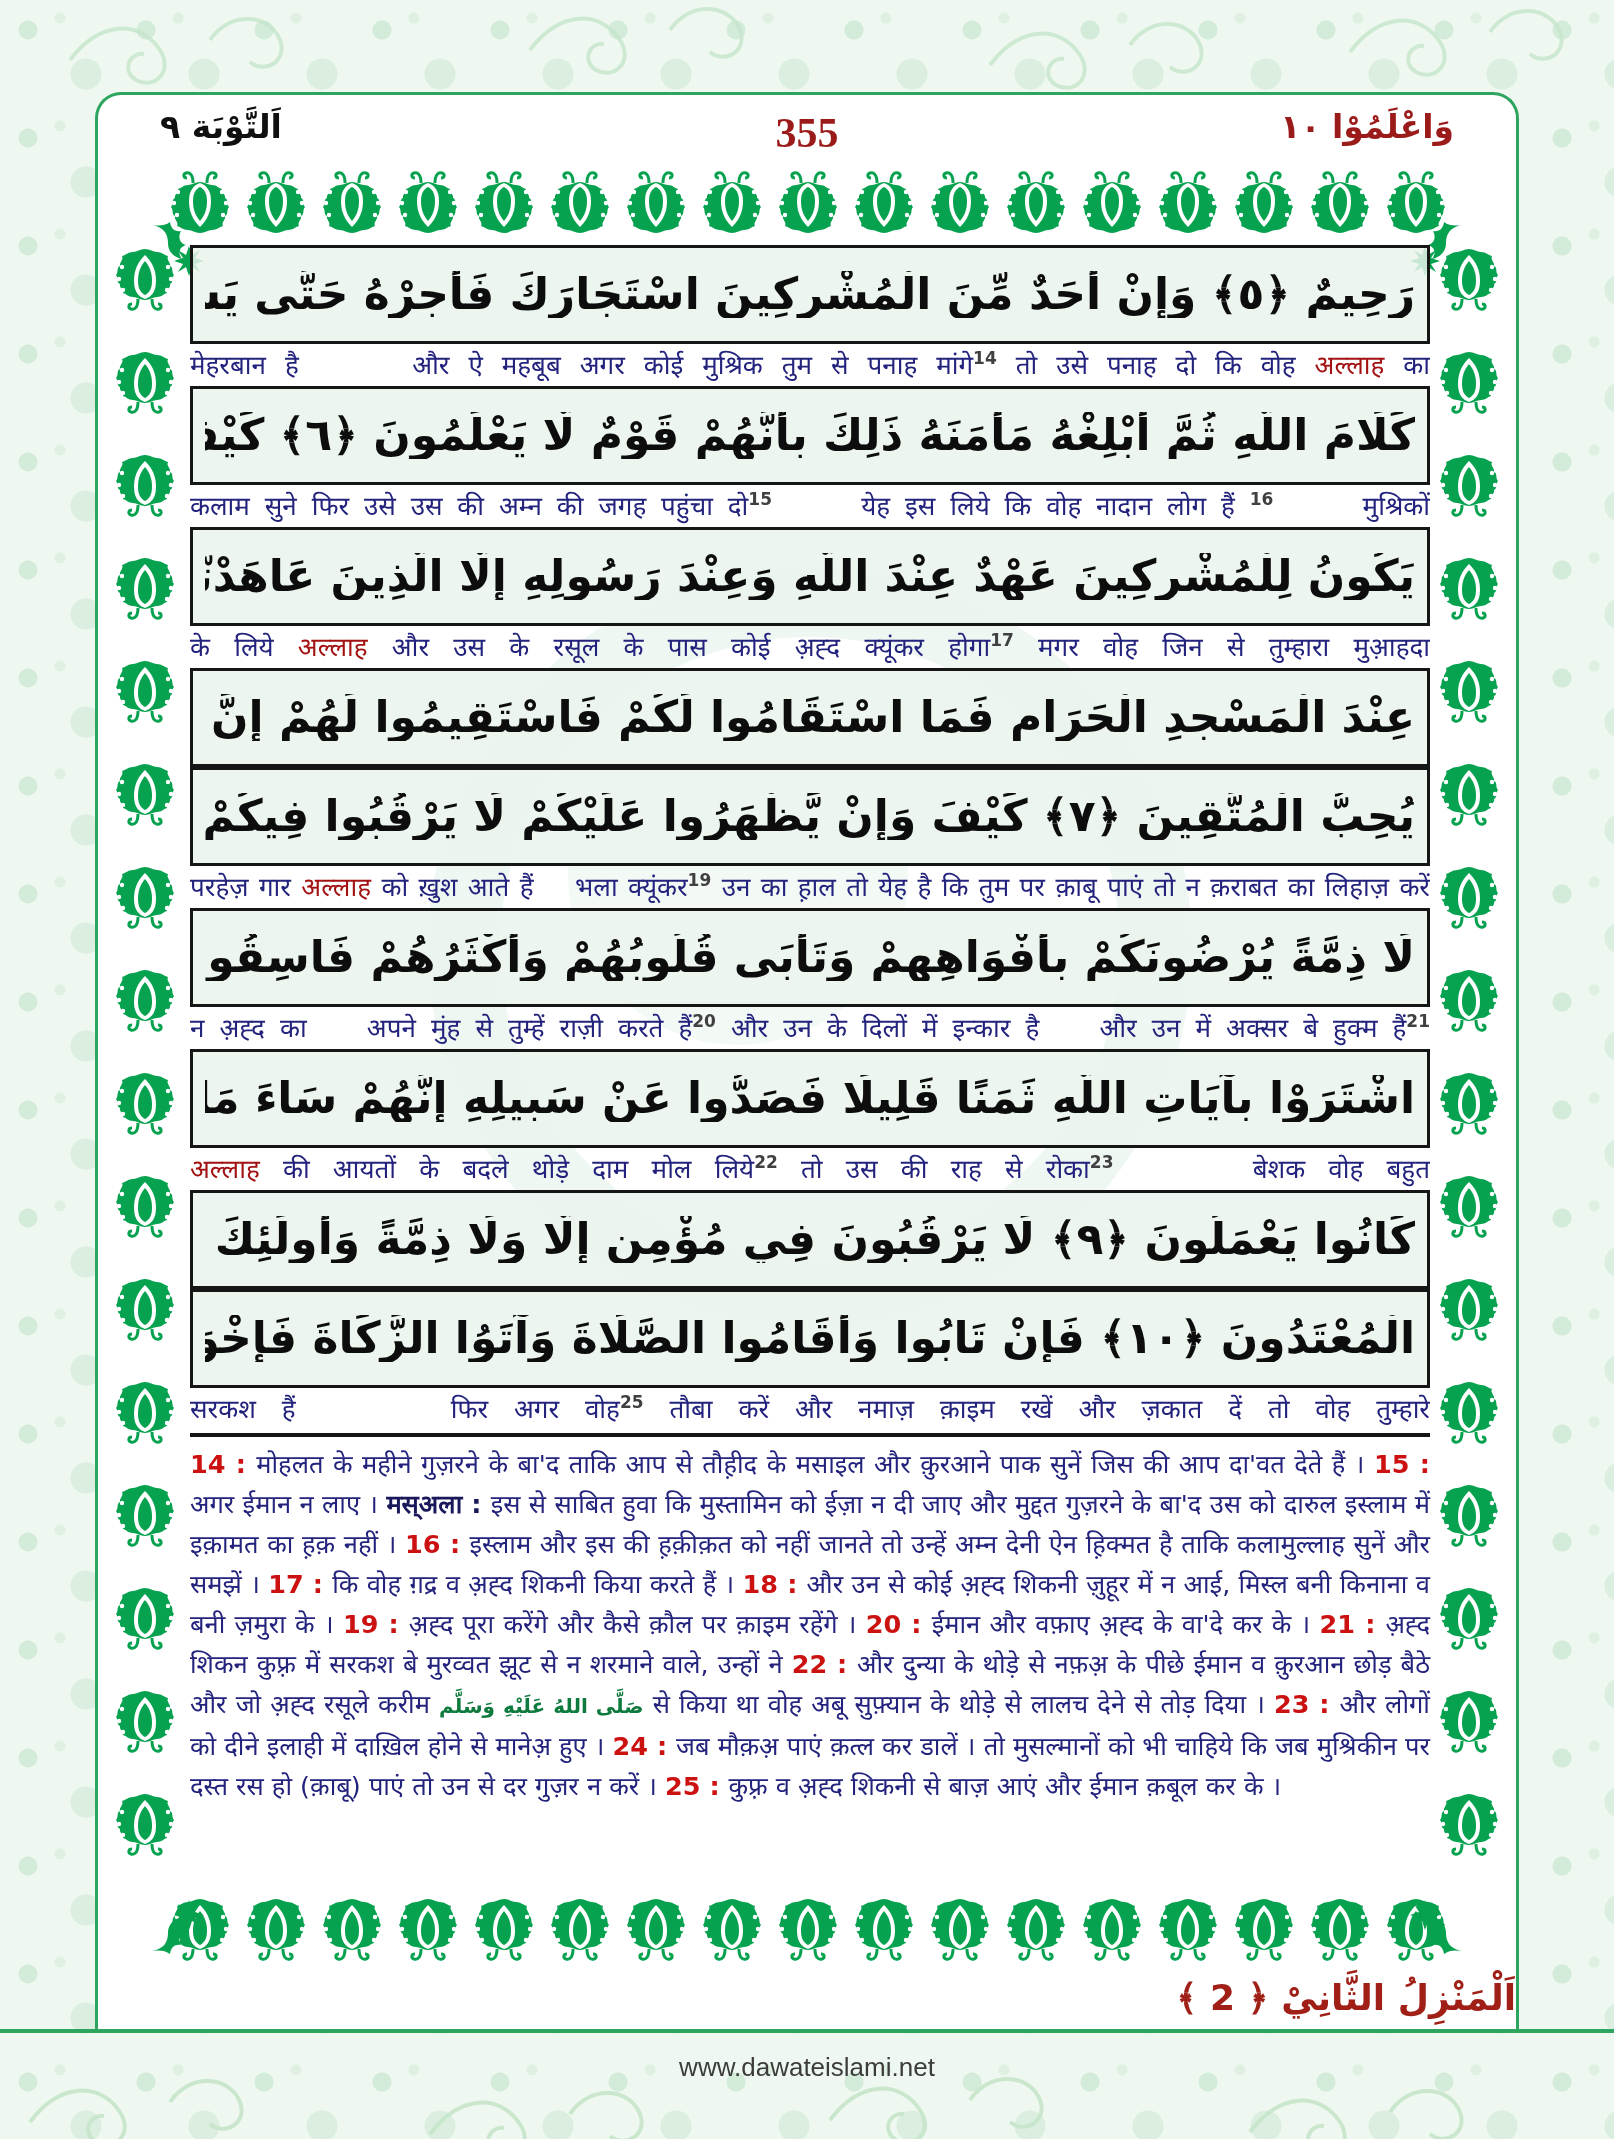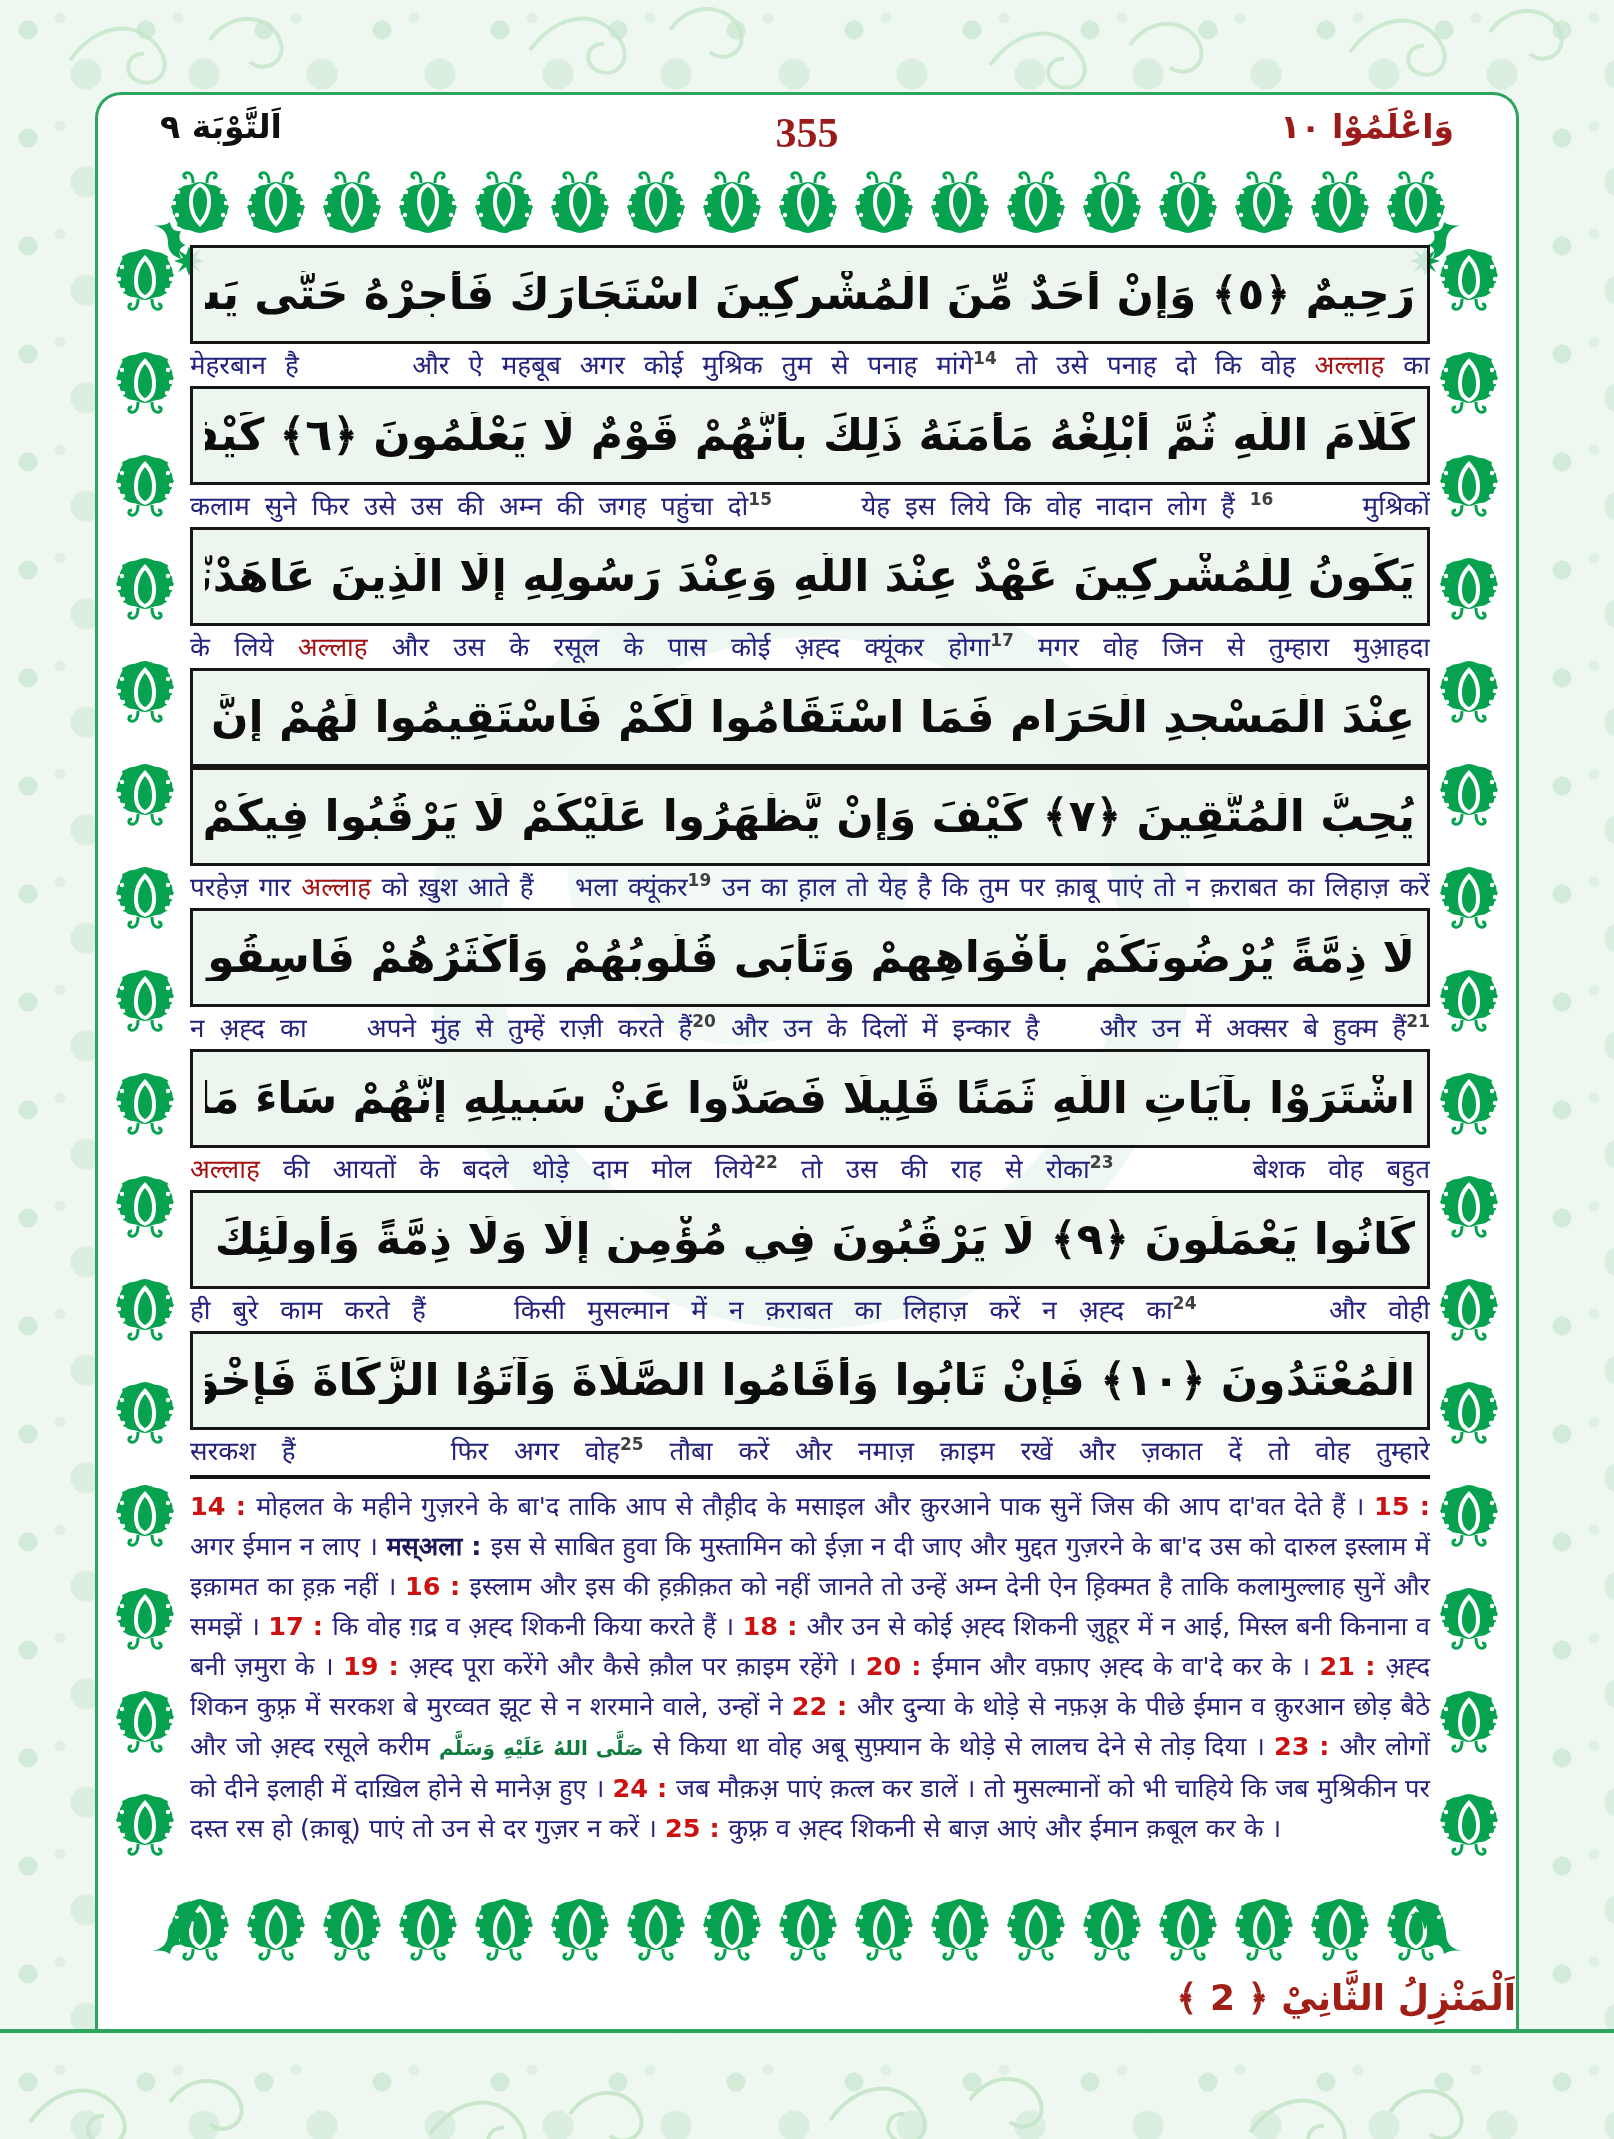--- a/index.html
+++ b/index.html
@@ -278,34 +278,34 @@
         <div class="abox">
           <div class="aline">اشْتَرَوْا بِآيَاتِ اللَّهِ ثَمَنًا قَلِيلًا فَصَدُّوا عَنْ سَبِيلِهِ إِنَّهُمْ سَاءَ مَا</div>
         </div>
         <div class="trans"><span class="seg-r">अल्लाह</span><span class="seg-n"> की आयतों के बदले थोड़े दाम मोल लिये</span><span class="seg-s">22</span><span class="seg-n"> तो उस की राह से रोका</span><span class="seg-s">23</span><span class="seg-n">      बेशक वोह बहुत</span></div>
       </div>
 
       <div class="unit">
         <div class="abox">
           <div class="aline">كَانُوا يَعْمَلُونَ ﴿٩﴾ لَا يَرْقُبُونَ فِي مُؤْمِنٍ إِلًّا وَلَا ذِمَّةً وَأُولَئِكَ هُمُ</div>
         </div>
-        <div class="trans"><span class="seg-n">ही बुरे काम करते हैं    किसी मुसल्मान में न क़राबत का लिहाज़ करें न अ़ह्द का</span><span class="seg-s">24</span><span class="seg-n">      और वोही</span></div>
       </div>
 
       <div class="unit">
         <div class="abox">
           <div class="aline">الْمُعْتَدُونَ ﴿١٠﴾ فَإِنْ تَابُوا وَأَقَامُوا الصَّلَاةَ وَآتَوُا الزَّكَاةَ فَإِخْوَانُكُمْ</div>
         </div>
         <div class="trans"><span class="seg-n">सरकश हैं      फिर अगर वोह</span><span class="seg-s">25</span><span class="seg-n"> तौबा करें और नमाज़ क़ाइम रखें और ज़कात दें तो वोह तुम्हारे</span></div>
       </div>
 
       <div class="sep"></div>
 
       <div class="foot"><span class="seg-m">14 : </span><span class="seg-n">मोहलत के महीने गुज़रने के बा'द ताकि आप से तौह़ीद के मसाइल और क़ुरआने पाक सुनें जिस की आप दा'वत देते हैं । </span><span class="seg-m">15 : </span><span class="seg-n">अगर ईमान न लाए । </span><span class="seg-b">मस्अला : </span><span class="seg-n">इस से साबित हुवा कि मुस्तामिन को ईज़ा न दी जाए और मुद्दत गुज़रने के बा'द उस को दारुल इस्लाम में इक़ामत का ह़क़ नहीं । </span><span class="seg-m">16 : </span><span class="seg-n">इस्लाम और इस की ह़क़ीक़त को नहीं जानते तो उन्हें अम्न देनी ऐन ह़िक्मत है ताकि कलामुल्लाह सुनें और समझें । </span><span class="seg-m">17 : </span><span class="seg-n">कि वोह ग़द्र व अ़ह्द शिकनी किया करते हैं । </span><span class="seg-m">18 : </span><span class="seg-n">और उन से कोई अ़ह्द शिकनी ज़ुहूर में न आई, मिस्ल बनी किनाना व बनी ज़मुरा के । </span><span class="seg-m">19 : </span><span class="seg-n">अ़ह्द पूरा करेंगे और कैसे क़ौल पर क़ाइम रहेंगे । </span><span class="seg-m">20 : </span><span class="seg-n">ईमान और वफ़ाए अ़ह्द के वा'दे कर के । </span><span class="seg-m">21 : </span><span class="seg-n">अ़ह्द शिकन कुफ़्र में सरकश बे मुरव्वत झूट से न शरमाने वाले, उन्हों ने </span><span class="seg-m">22 : </span><span class="seg-n">और दुन्या के थोड़े से नफ़अ़ के पीछे ईमान व क़ुरआन छोड़ बैठे और जो अ़ह्द रसूले करीम </span><span class="seg-g">صَلَّى اللهُ عَلَيْهِ وَسَلَّم</span><span class="seg-n"> से किया था वोह अबू सुफ़्यान के थोड़े से लालच देने से तोड़ दिया । </span><span class="seg-m">23 : </span><span class="seg-n">और लोगों को दीने इलाही में दाख़िल होने से मानेअ़ हुए । </span><span class="seg-m">24 : </span><span class="seg-n">जब मौक़अ़ पाएं क़त्ल कर डालें । तो मुसल्मानों को भी चाहिये कि जब मुश्रिकीन पर दस्त रस हो (क़ाबू) पाएं तो उन से दर गुज़र न करें । </span><span class="seg-m">25 : </span><span class="seg-n">कुफ़्र व अ़ह्द शिकनी से बाज़ आएं और ईमान क़बूल कर के ।</span></div>
     </div>
 
     <div class="manzil">اَلْمَنْزِلُ الثَّانِيْ ﴿ 2 ﴾</div>
   </div>
 
   <div class="bottom-rule"></div>
 
+  <div class="website">www.dawateislami.net</div>
 
 </div>
 
 </body></html>

